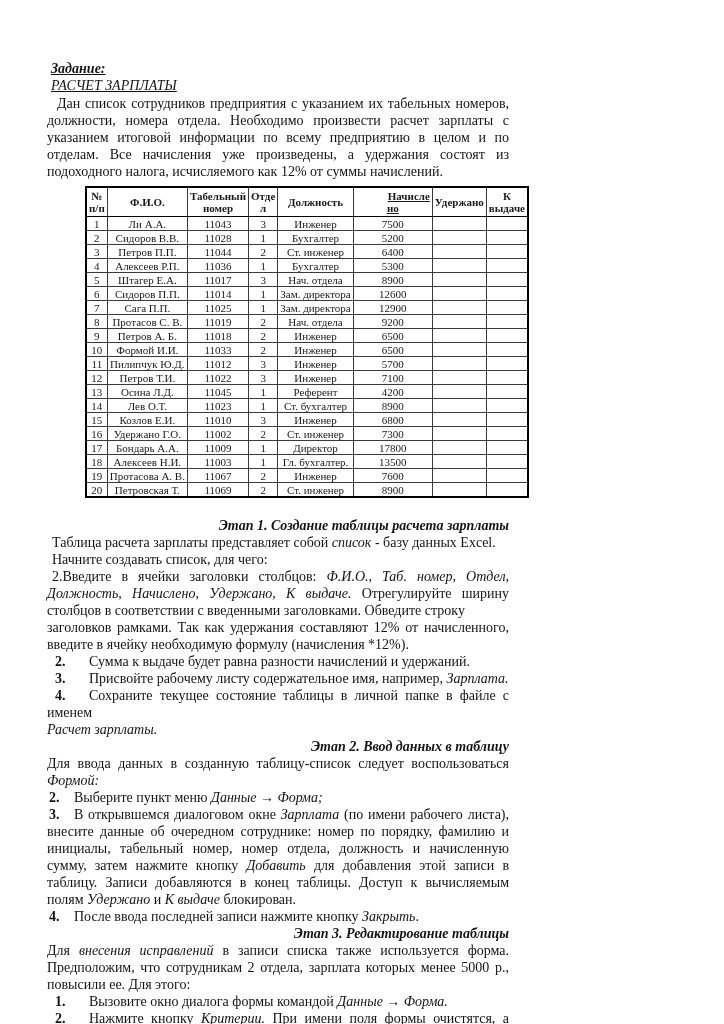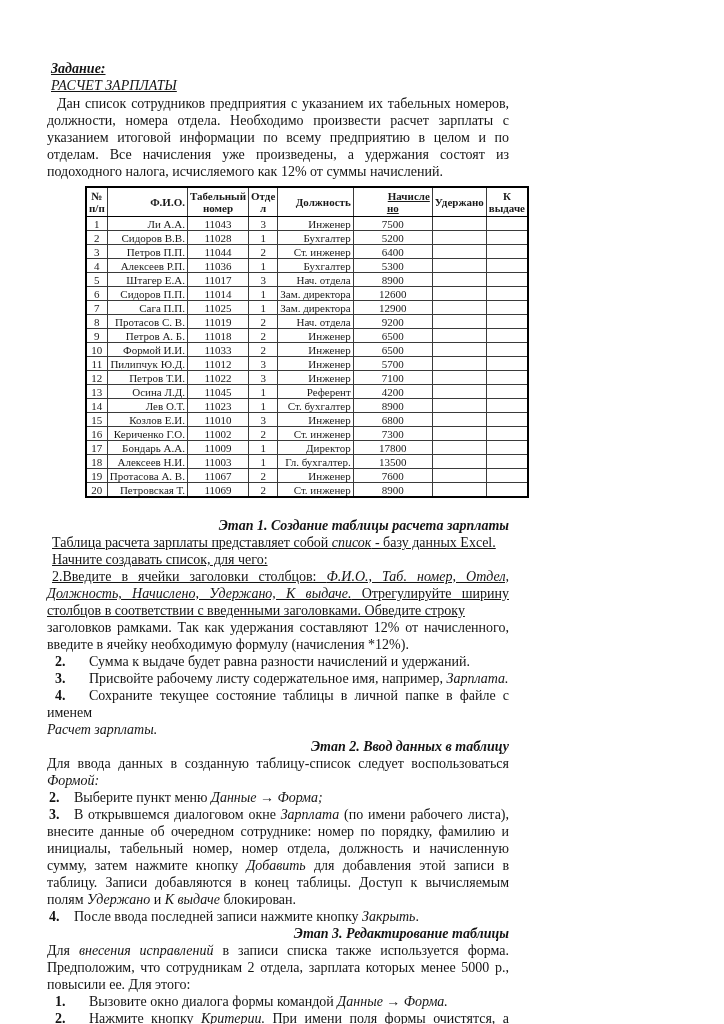--- a/index.html
+++ b/index.html
@@ -12,21 +12,21 @@
     font-family:"Liberation Serif","DejaVu Serif",serif;
     font-size:14px;line-height:17px;color:#141414;
     overflow:hidden;
   }
   p{margin:0;}
   .title{font-weight:bold;font-style:italic;text-decoration:underline;text-indent:4px;}
   .subtitle{font-style:italic;text-decoration:underline;text-indent:4px;margin-bottom:1px;}
   p.blk{text-align:justify;}
   p.heading{font-weight:700;font-style:italic;text-indent:4px;text-align:right;}
   .ind{text-indent:10px;}
-  .ind5{text-indent:5px;text-decoration:underline;}
+  .ind5{text-indent:5px;}
   .i{font-style:italic;}
   .num{display:inline-block;}
   .num.wide{width:34px;margin-left:8px;}
   .num.narrow{width:25px;margin-left:2px;}
   .num.b{font-weight:700;}
   
   table.salary{
     border-collapse:collapse;
     table-layout:fixed;
     margin:6px 0 19px 38px;
@@ -36,21 +36,21 @@
     border:1px solid #3a3a3a;
     padding:0 2px;
     font-size:11px;line-height:12px;
     overflow:hidden;white-space:nowrap;
     font-family:"Liberation Serif","DejaVu Serif",serif;
     color:#1a1a1a;
   }
   table.salary th{font-weight:700;padding:2px 2px;border-bottom:1.5px solid #000;}
   table.salary td{height:13px;}
   tr.thick td{border-top:1.5px solid #000;}
-  .c{text-align:center;} .l{text-align:right;}
+  .c{text-align:center;} .l{text-align:center;}
   .u{text-decoration:underline;margin-left:32px;}
   td.big{font-size:13px;}
 </style>
 </head>
 <body>
 
 <div class="page">
   <p class="title">Задание:</p>
   <p class="subtitle">РАСЧЕТ ЗАРПЛАТЫ</p>
   <div id="blocks-top">
@@ -225,21 +225,21 @@
           <td class="l">Козлов Е.И.</td>
           <td class="c">11010</td>
           <td class="c">3</td>
           <td class="l">Инженер</td>
           <td class="c">6800</td>
           <td class="c"></td>
           <td class="c"></td>
         </tr>
         <tr>
           <td class="c">16</td>
-          <td class="l">Кериченко Г.О.</td>
+          <td class="l">Удержано Г.О.</td>
           <td class="c">11002</td>
           <td class="c">2</td>
           <td class="l">Ст. инженер</td>
           <td class="c">7300</td>
           <td class="c"></td>
           <td class="c"></td>
         </tr>
         <tr>
           <td class="c">17</td>
           <td class="l">Бондарь А.А.</td>

